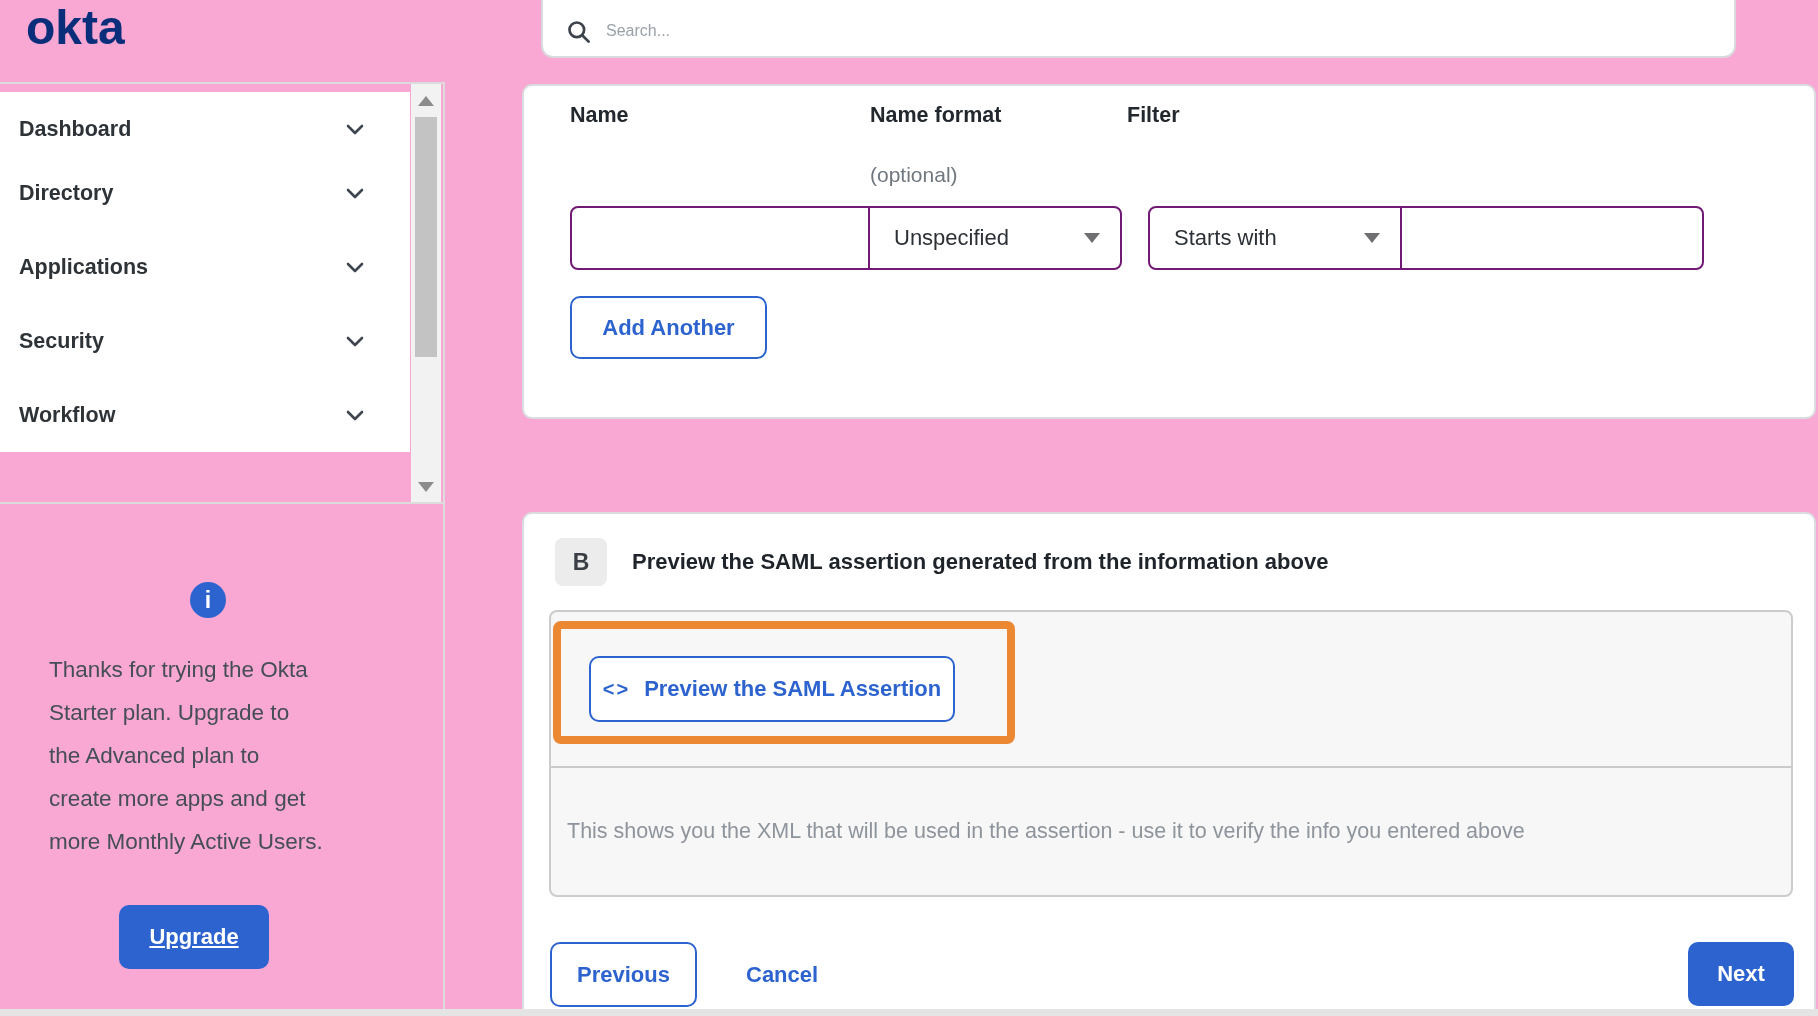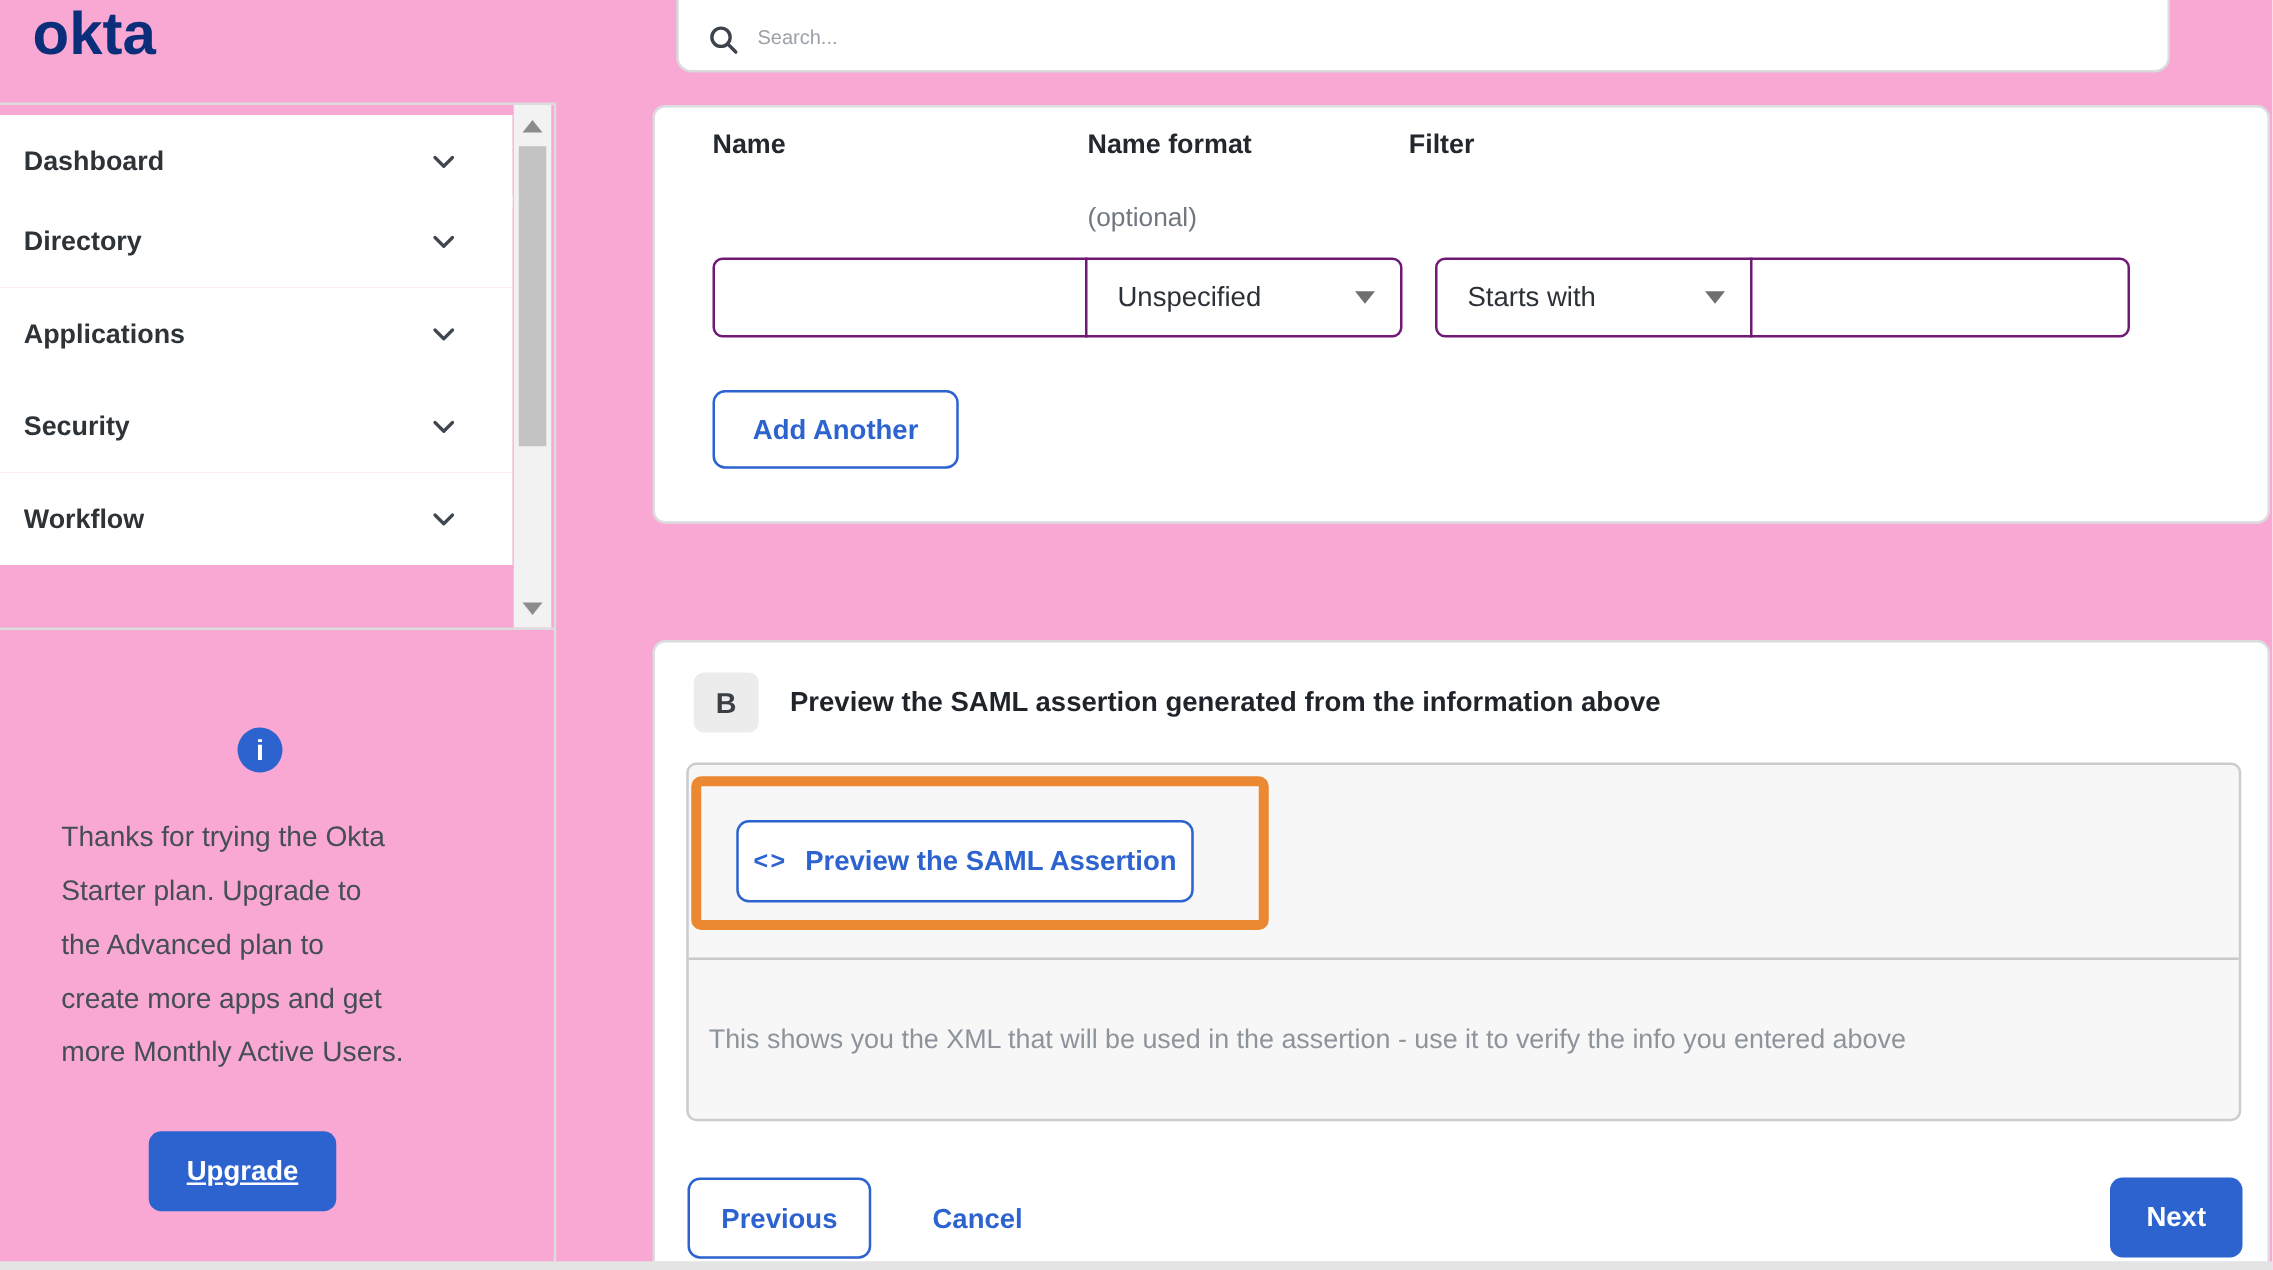--- a/index.html
+++ b/index.html
@@ -77,21 +77,21 @@
   input.tb { padding:0 16px; outline:none; font-family:"Liberation Sans", sans-serif; }
   .sel {
     display:flex; align-items:center; justify-content:space-between;
     padding:0 20px 0 24px; cursor:pointer;
   }
   .caret {
     width:0; height:0;
     border-left:8px solid transparent; border-right:8px solid transparent;
     border-top:10px solid #6f6f71;
   }
-  .add-another { position:absolute; left:46px; top:226px; width:197px; height:63px; }
+  .add-another { position:absolute; left:46px; top:210px; width:197px; height:63px; }
 
   
   .badge-b {
     position:absolute; left:31px; top:24px; width:52px; height:48px;
     background:#ececec; border-radius:8px; color:#3a3f46; font-weight:700;
     font-size:23px; display:flex; align-items:center; justify-content:center;
   }
   .title-b { position:absolute; left:108px; top:35px; font-weight:700; font-size:22px; color:#1f242a; }
 
   .panel {

